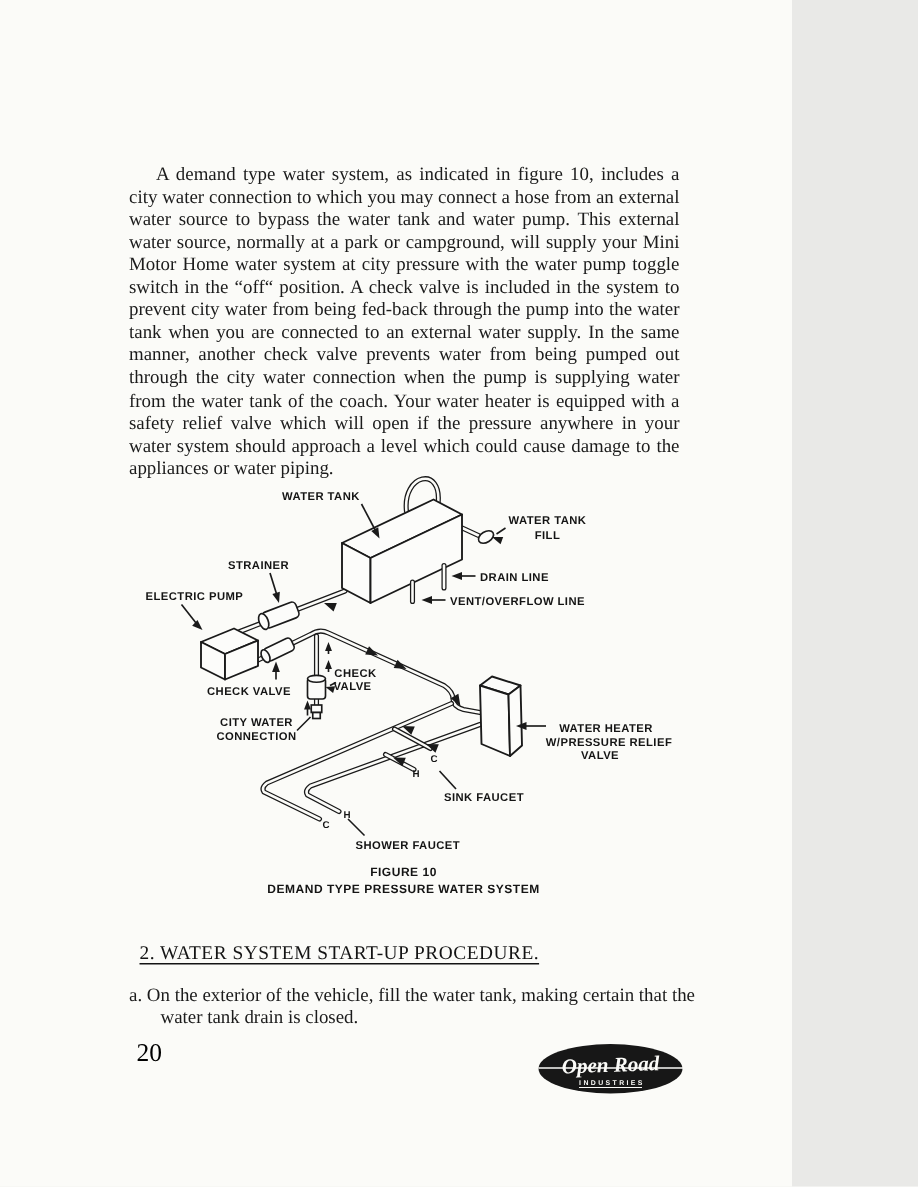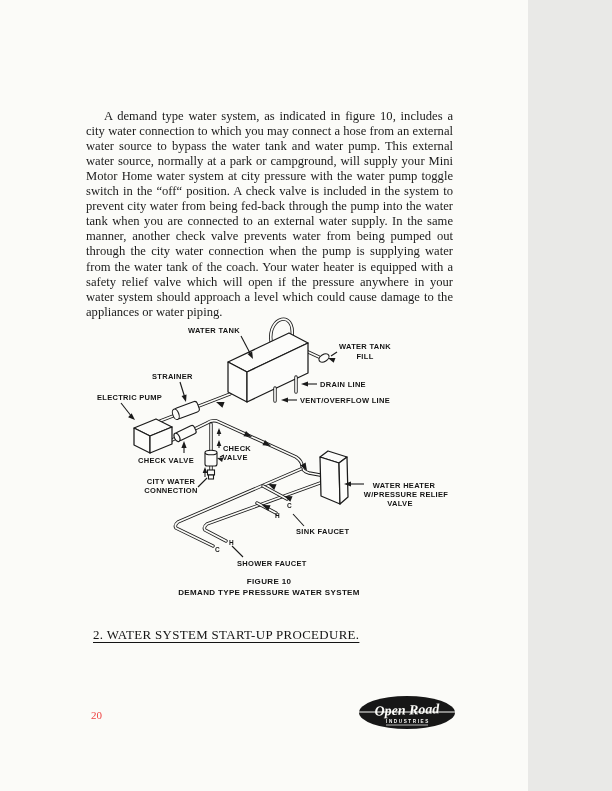--- a/index.html
+++ b/index.html
@@ -5,21 +5,21 @@
   html,body{margin:0;padding:0;}
   body{width:612px;height:791px;background:#e9e9e7;font-family:"Liberation Serif",serif;}
   .page{position:relative;width:528px;height:791px;background:#fbfbf8;overflow:hidden;color:#161616;}
   .intro{position:absolute;left:86px;top:96px;width:367px;font-size:12.6px;line-height:15.1px;
          text-align:justify;text-indent:18px;color:#1b1b1b;}
   .diagram-svg{position:absolute;left:85px;top:312px;}
   .heading{position:absolute;left:93px;top:616px;font-size:12.9px;letter-spacing:0.35px;color:#141414;
            text-decoration:underline;text-underline-offset:3px;margin-top:12px;}
   .step{position:absolute;left:86px;top:643px;width:372px;font-size:12.6px;line-height:15.2px;
         padding-left:21px;text-indent:-21px;color:#1b1b1b;}
-  .pagenum{position:absolute;left:91px;top:709px;font-size:11px;color:#ef4444;}
+  .pagenum{position:absolute;left:91px;top:692px;font-size:17px;color:#000000;}
   .logo-svg{position:absolute;left:356px;top:694px;}
   
   .pipeO{fill:none;stroke:#1a1a1a;stroke-width:3.4;stroke-linecap:round;}
   .pipeI{fill:none;stroke:#fbfbf8;stroke-width:1.7;stroke-linecap:round;}
   .box{fill:#fcfcfa;stroke:#1a1a1a;stroke-width:1.25;stroke-linejoin:round;}
   .cyl{fill:#fcfcfa;stroke:#1a1a1a;stroke-width:1.1;}
   .ldr{fill:none;stroke:#1a1a1a;stroke-width:1.1;}
   .ah{fill:#1a1a1a;}
   .lbl{font:bold 7.5px "Liberation Sans",sans-serif;letter-spacing:0.3px;fill:#141414;}
   .hc{font:bold 6.5px "Liberation Sans",sans-serif;fill:#141414;}
@@ -170,20 +170,21 @@
     <text class="hc" x="275" y="518">H</text>
     <text class="hc" x="229" y="545">H</text>
     <text class="hc" x="215" y="552">C</text>
 
     <text class="cap" x="269" y="584" text-anchor="middle">FIGURE 10</text>
     <text class="cap" x="269" y="595" text-anchor="middle">DEMAND TYPE PRESSURE WATER SYSTEM</text>
   </svg>
 
   <div class="heading">2. WATER SYSTEM START-UP PROCEDURE.</div>
 
+  <p class="step">a. On the exterior of the vehicle, fill the water tank, making certain that the water tank drain is closed.</p>
 
   <div class="pagenum">20</div>
 
   <svg class="logo-svg" width="102" height="40" viewBox="0 0 102 40" xmlns="http://www.w3.org/2000/svg">
     <ellipse cx="51" cy="18.5" rx="48" ry="16.5" fill="#171717"></ellipse>
     <line x1="3" y1="18" x2="100" y2="18" stroke="#fbfbf8" stroke-width="1"></line>
     <text class="logo-script" x="51" y="20.5" text-anchor="middle" transform="rotate(-2 51 16)">Open Road</text>
     <text class="logo-sub" x="52" y="29" text-anchor="middle">INDUSTRIES</text>
     <line x1="30" y1="31" x2="72" y2="31" stroke="#fbfbf8" stroke-width="0.7"></line>
   </svg>

